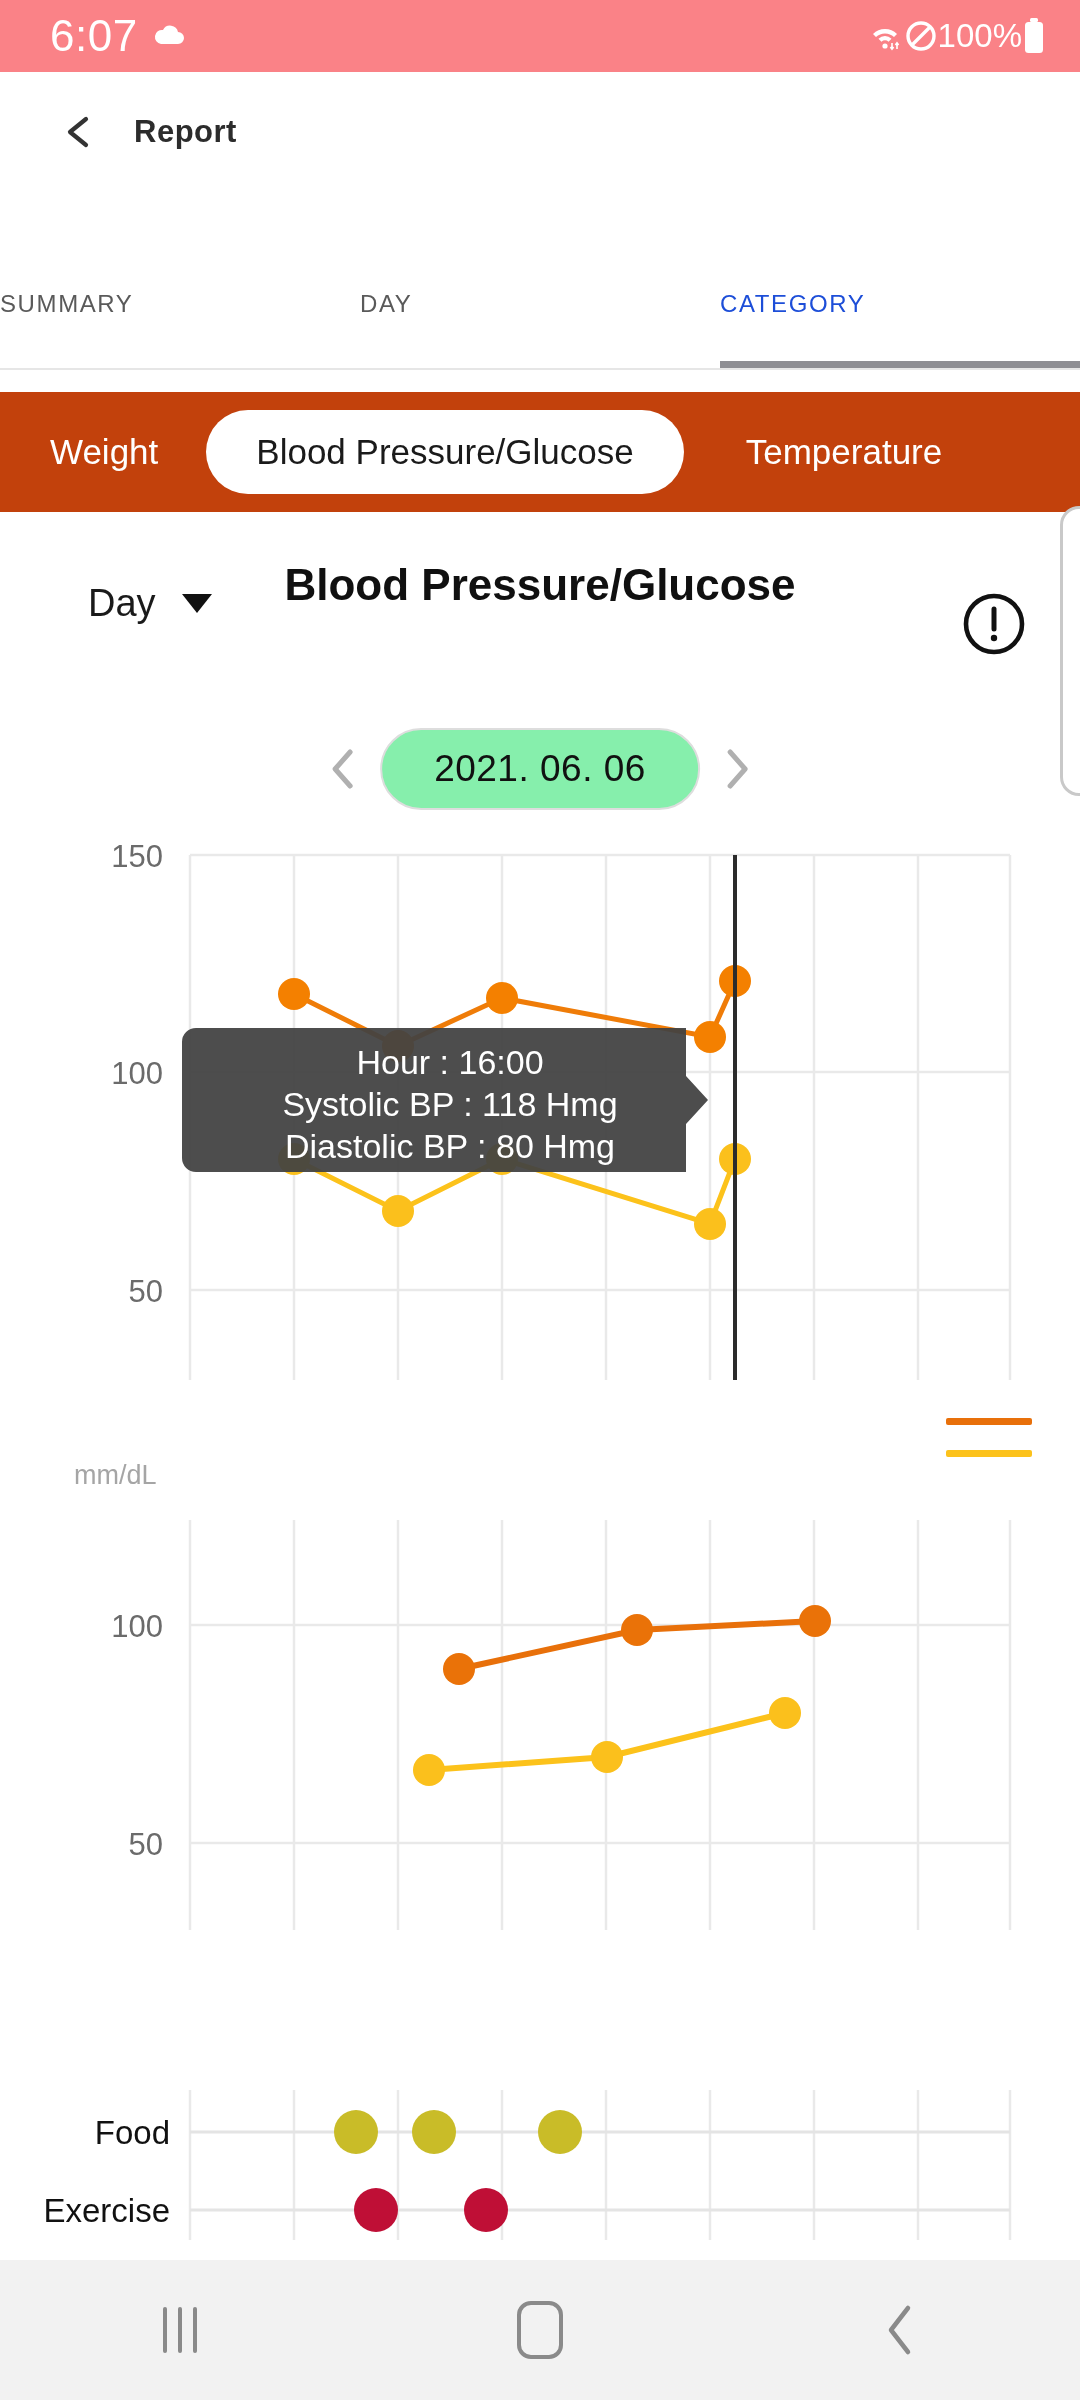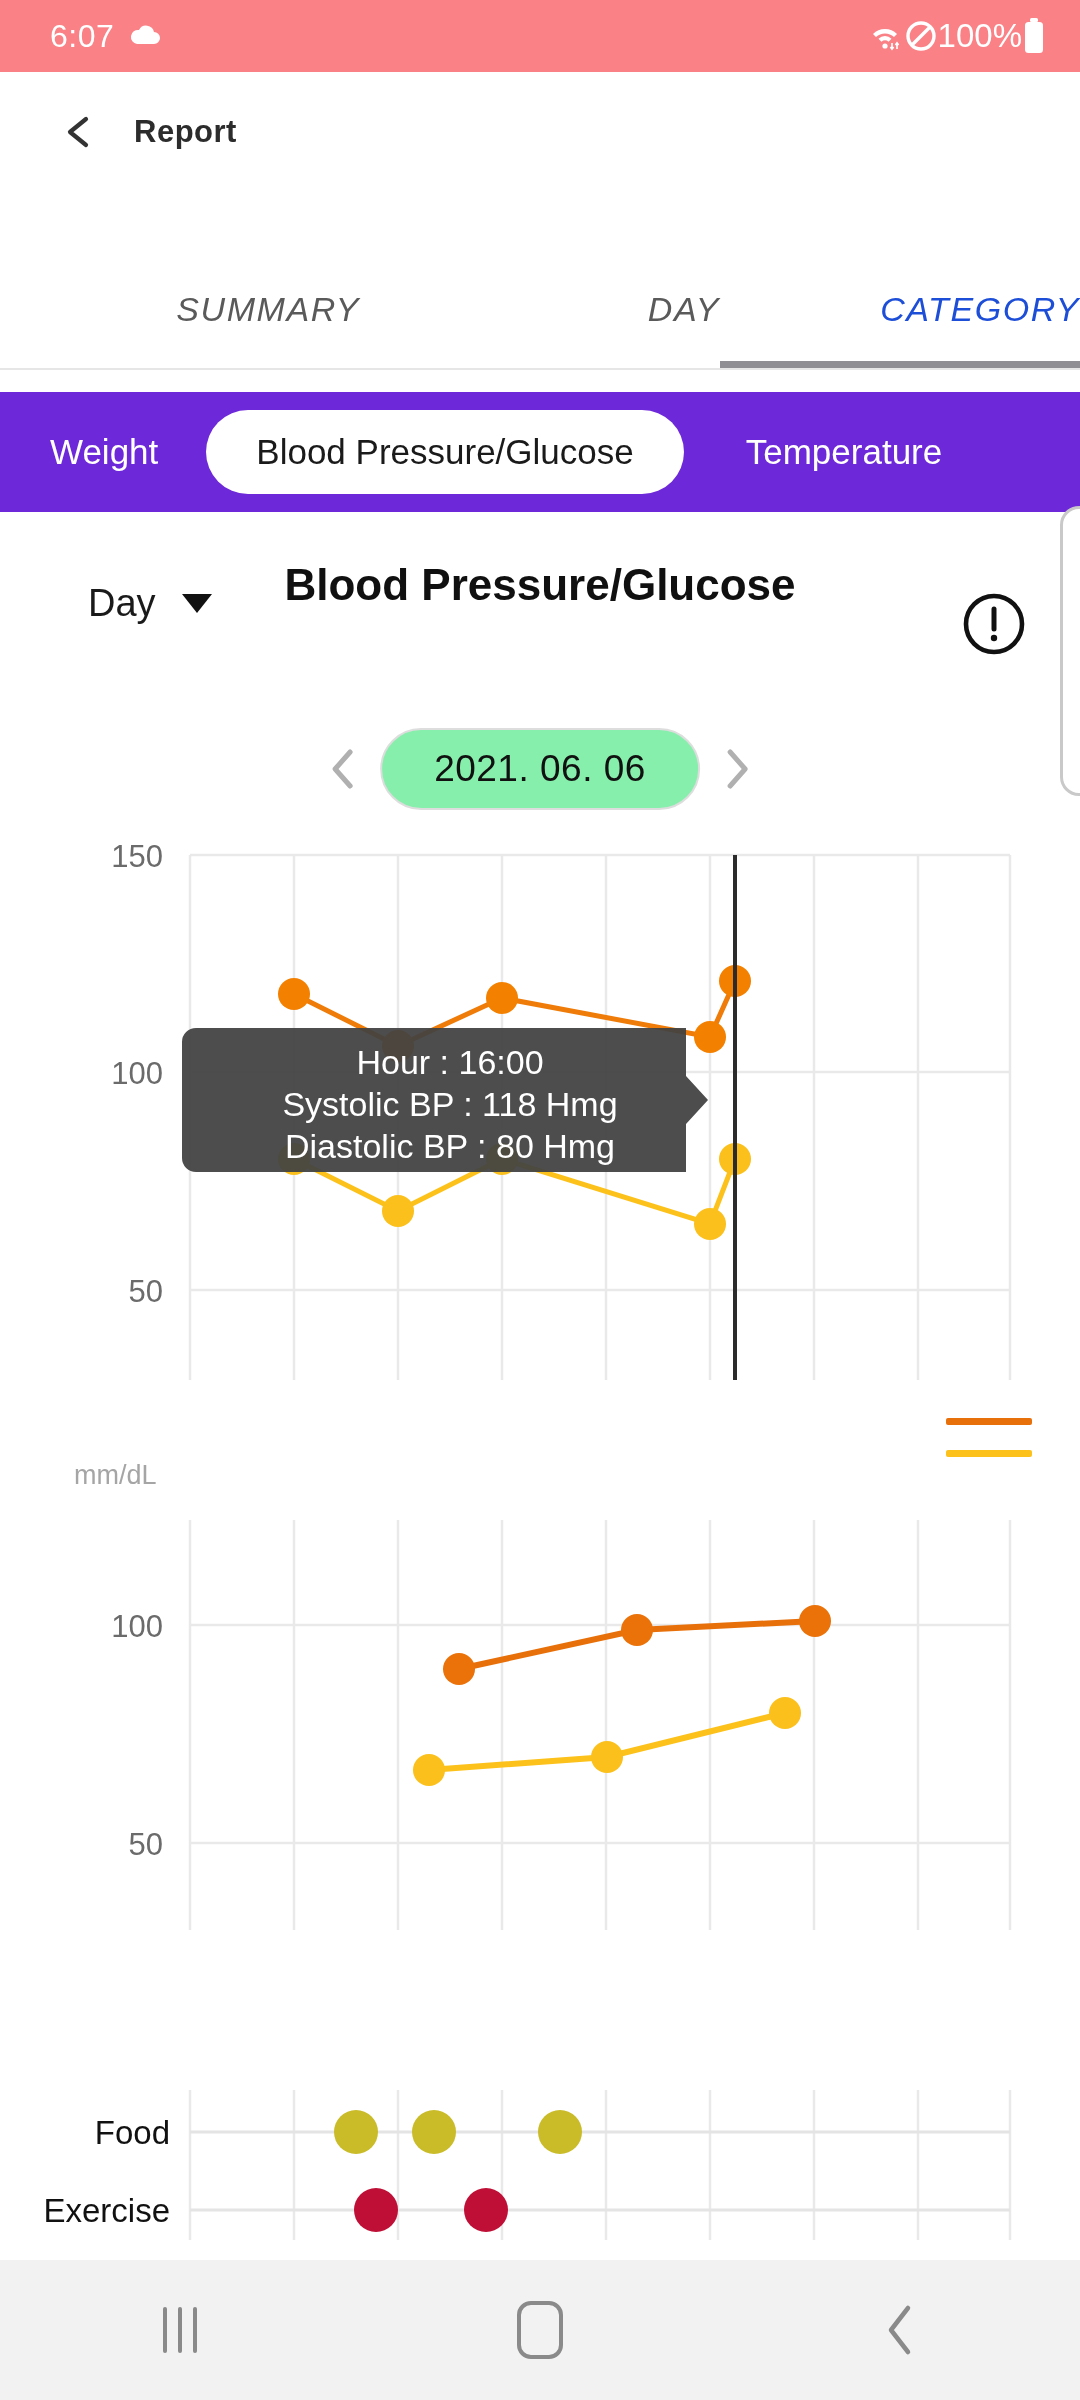--- a/index.html
+++ b/index.html
@@ -12,53 +12,53 @@
   #screen { position: relative; width: 1080px; height: 2400px; background:#fff; }
 
   
   .statusbar {
     position:absolute; top:0; left:0; width:1080px; height:72px;
     background:#fa8287; color:#ffffff;
     display:flex; align-items:center; justify-content:space-between;
     padding: 0 34px 0 50px;
   }
   .sb-left { display:flex; align-items:center; gap:14px; }
-  .sb-time { font-size:32px; letter-spacing:0.5px; }
+  .sb-time { font-size:44px; letter-spacing:0.5px; }
   .sb-right { display:flex; align-items:center; }
   .sb-pct { font-size:33px; }
 
   
   .appbar {
     position:absolute; top:72px; left:0; width:1080px; height:120px;
     display:flex; align-items:center; padding-left:62px; gap:38px;
   }
   .back-chevron { width:34px; height:34px; }
   .appbar-title { font-size:31px; font-weight:bold; color:#2c2c2c; letter-spacing:0.5px; }
 
   
   .tabs {
     position:absolute; top:268px; left:0; width:1080px; height:100px;
     display:flex; align-items:flex-start;
   }
   .tab {
-    flex:1; text-align:right; font-size:34px; letter-spacing:1.6px;
-    color:#5a5a5a; padding-top:22px; position:relative; height:100px;font-style:italic;
+    flex:1; text-align:left; font-size:24px; letter-spacing:1.6px;
+    color:#5a5a5a; padding-top:22px; position:relative; height:100px;
   }
   .tab.dim { color:#1d4ed8; }
   .tab .underline {
     position:absolute; left:0; bottom:0; width:100%; height:7px; background:#8e8e93;
   }
   .tabs-divider {
     position:absolute; top:368px; left:0; width:1080px; height:2px; background:#e6e6e6;
   }
 
   
   .chipbar {
     position:absolute; top:392px; left:0; width:1080px; height:120px;
-    background:#6d28d9; display:flex; align-items:center; gap:0;
+    background:#c2410c; display:flex; align-items:center; gap:0;
   }
   .chip {
     font-size:35px; color:#ffffff; white-space:nowrap;
   }
   .chip-weight { margin-left:50px; }
   .chip-active {
     background:#ffffff; color:#1a1a1a; border-radius:60px;
     padding:22px 50px; margin-left:48px; font-size:35px; white-space:nowrap;
   }
   .chip-temp { margin-left:62px; }

